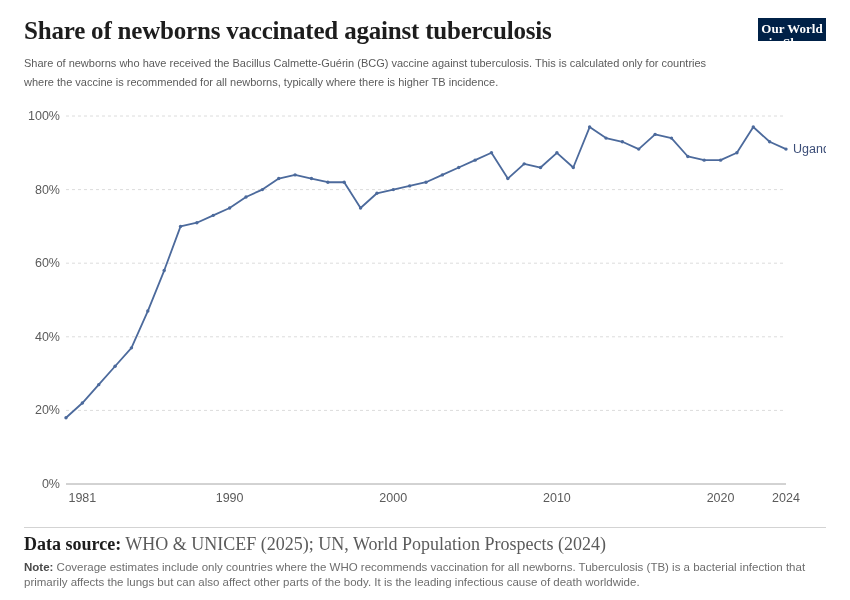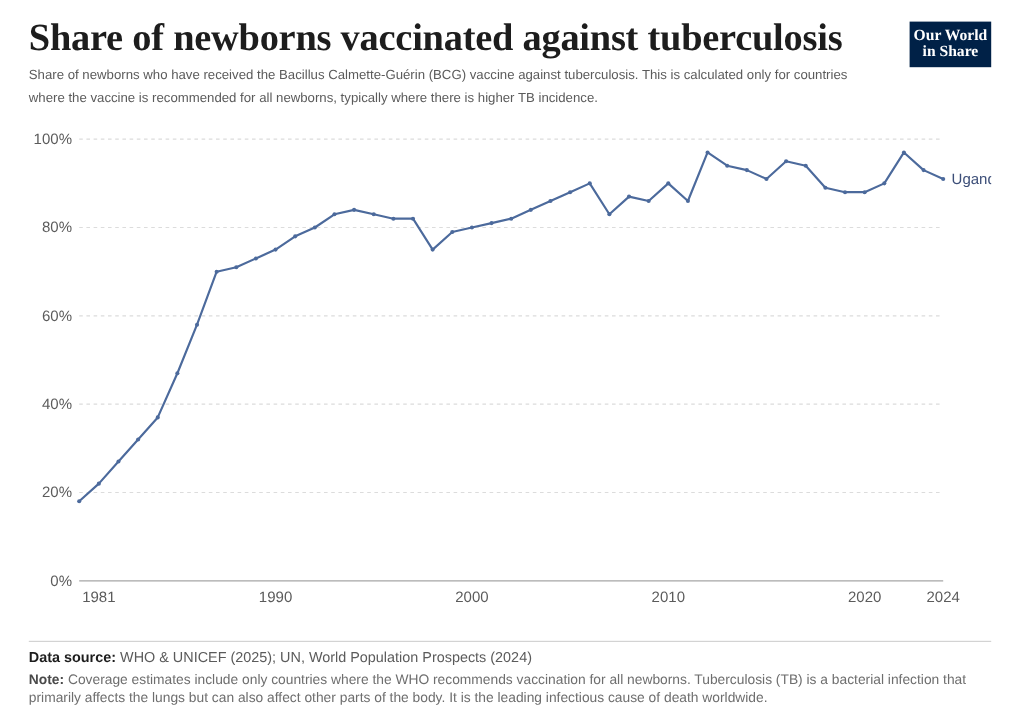--- a/index.html
+++ b/index.html
@@ -12,37 +12,37 @@
     position: relative;
     overflow: hidden;
   }
   .page { width:850px; height:600px; position:relative; padding: 16px 24px 0 24px; }
 
   
   .header { position:relative; }
   .title {
     font-family: "Liberation Serif", serif;
     font-weight: 700;
-    font-size: 32px;
+    font-size: 25px;
     line-height: 30px;
     color: #1d1d1d;
     margin: 0 0 8px 0;
     letter-spacing: -0.2px;
   }
   .subtitle {
     font-size: 11px;
     line-height: 19px;
     color: #5b5b5b;
     max-width: 700px;
     margin: 0;
   }
   .owid-logo {
     position:absolute;
     right: 0; top: 2px;
-    width: 68px; height: 38px;
+    width: 68px; height: 23px;
     background: #002147;
     color: #fff;
     font-family: "Liberation Serif", serif;
     font-weight: 700;
     font-size: 13px;
     line-height: 14px;
     text-align: center;
     padding-top: 4px;
   }
   .owid-logo span { display:block; }
@@ -69,21 +69,21 @@
 
   
   .footer {
     position:absolute;
     left: 24px; right: 24px;
     bottom: 10px;
   }
   .footer-rule { border-top: 1px solid #d3d3d3; margin-bottom: 6px; }
   .footer-row {
     display:flex; justify-content: space-between; align-items: flex-start;
-    font-size: 12px; color: #5b5b5b;
+    font-size: 18px; color: #5b5b5b; font-family: Liberation Serif, serif;
   }
   .footer-row .left b { color: #1d1d1d; font-weight: 700; }
   .footer-note {
     margin-top: 5px;
     font-size: 11.5px;
     line-height: 15px;
     color: #6e6e6e;
   }
   .footer-note b { color: #4a4a4a; font-weight:700; }
 </style>

